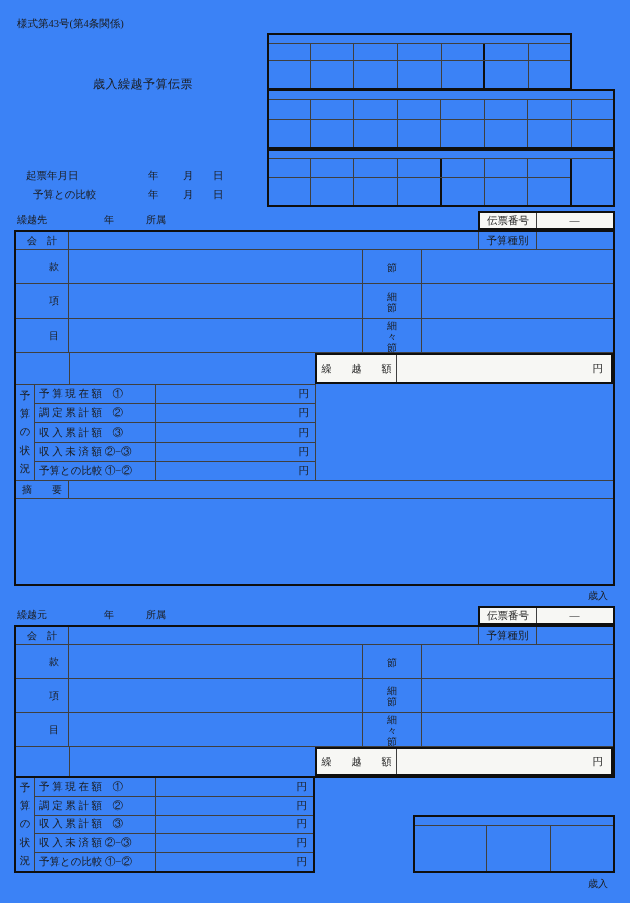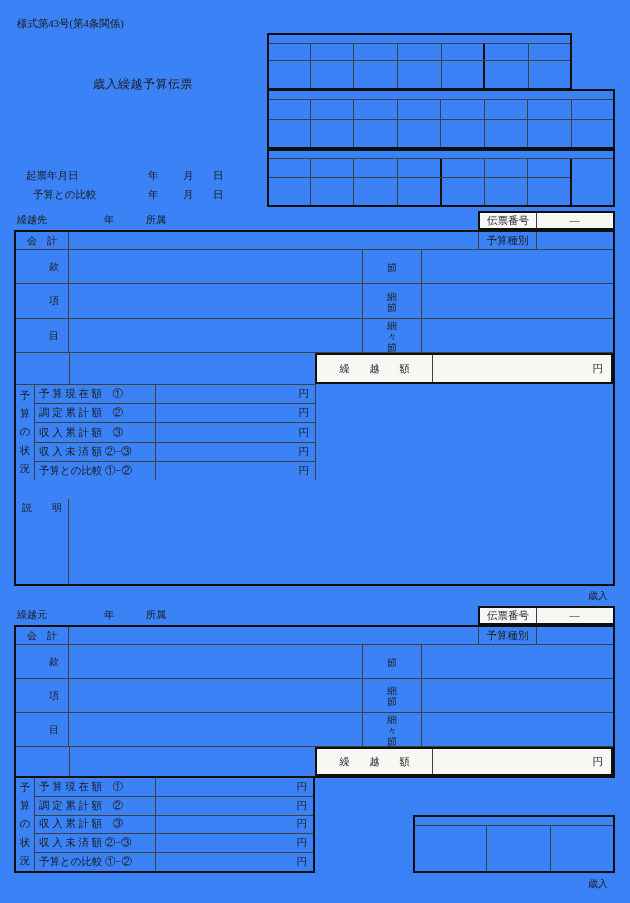--- a/index.html
+++ b/index.html
@@ -21,21 +21,21 @@
   .glast{flex:1;border-right:none;height:100%}
   .slipbox{width:137px;height:19px;border:2px solid #0f0f0f;display:flex;background:#f7f7f4}
   .slab{width:57px;display:flex;align-items:center;justify-content:center}
   .sval{flex:1;display:flex;align-items:center;justify-content:center;letter-spacing:1px}
   .lcell{width:53px;height:100%;display:flex;align-items:center;justify-content:center}
   .lcellr{width:53px;height:100%;display:flex;align-items:center;justify-content:flex-end;padding-right:9px}
   .ccell{display:flex;align-items:center;justify-content:center;text-align:center;
          white-space:pre-line;line-height:11px;font-size:10px}
   .vstub{width:1px;background:#3f3f3f}
   .amtbox{border:2px solid #0f0f0f;display:flex;background:#f7f7f4}
-  .amtlab{width:116px;display:flex;align-items:center;justify-content:center}
+  .amtlab{width:80px;display:flex;align-items:center;justify-content:center}
   .amtval{flex:1;display:flex;align-items:center;justify-content:flex-end;padding-right:8px}
   .status{display:flex}
   .vlab{width:19px;display:flex;align-items:center;justify-content:center;text-align:center;
         white-space:pre-line;font-size:10.5px;line-height:18.2px;border-right:1px solid #3f3f3f}
   .srows{flex:1;display:flex;flex-direction:column}
   .srow{flex:1;display:flex}
   .slab2{width:121px;display:flex;align-items:center;padding-left:4px;border-right:1px solid #3f3f3f}
   .sunit{flex:1;display:flex;align-items:center;justify-content:flex-end;padding-right:6px}
 </style>
 </head>
@@ -203,24 +203,24 @@
         </div>
         <div class="srow bt">
           <div class="slab2 t105">予算との比較 ①−②</div>
           <div class="sunit t105">
               <span>円</span>
             </div>
         </div>
       </div>
     </div>
 
-
-    <div class="abs" style="left:0;top:267px;width:100%;height:85px">
-      <div class="br t11" style="width:53px;height:100%;text-align:center;padding-top:2px">説　　明</div>
-    </div>
+    <div class="abs bt bb" style="left:0;top:248px;width:100%;height:19px">
+      <div class="lcell br t11">摘　　要</div>
+    </div>
+
   </div>
 
   <div class="abs t11" style="left:588px;top:589px">歳入</div>
 
   <div class="abs t11" style="left:17px;top:608px">繰越元</div>
   <div class="abs t11" style="left:104px;top:608px">年</div>
   <div class="abs t11" style="left:146px;top:608px">所属</div>
 
   <div class="abs slipbox" style="left:478px;top:606px">
     <div class="slab br t105">伝票番号</div>

